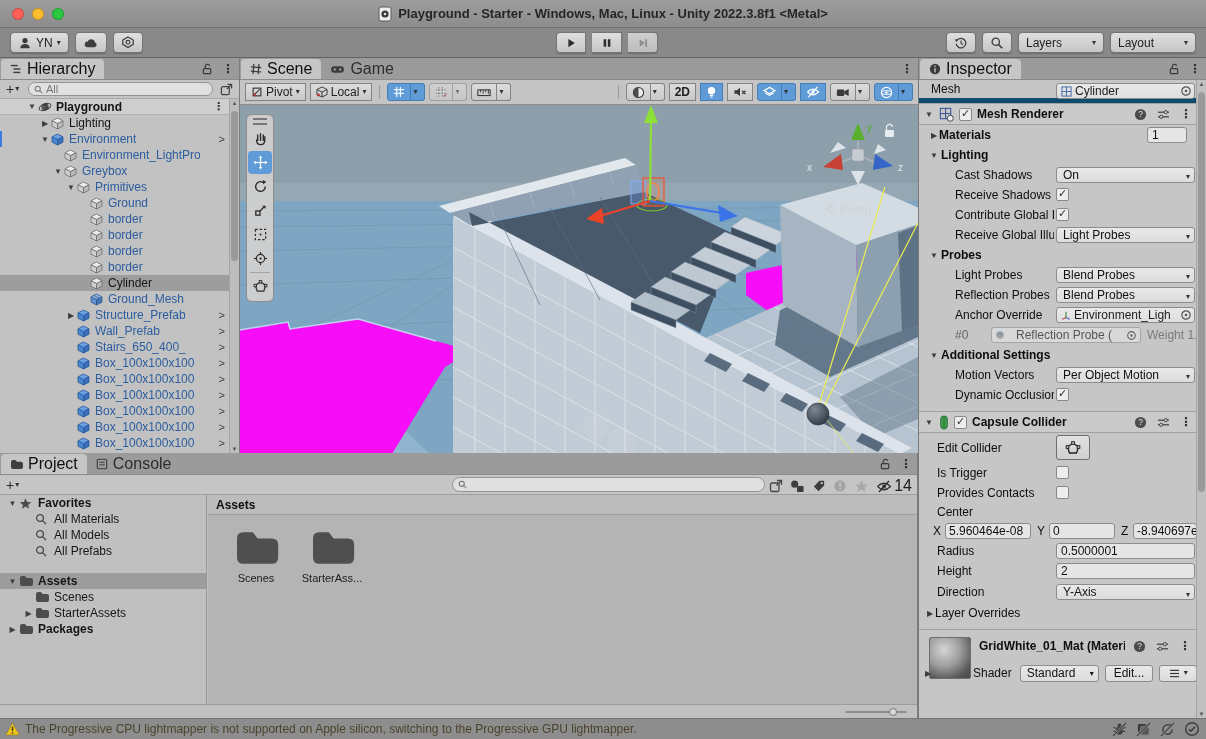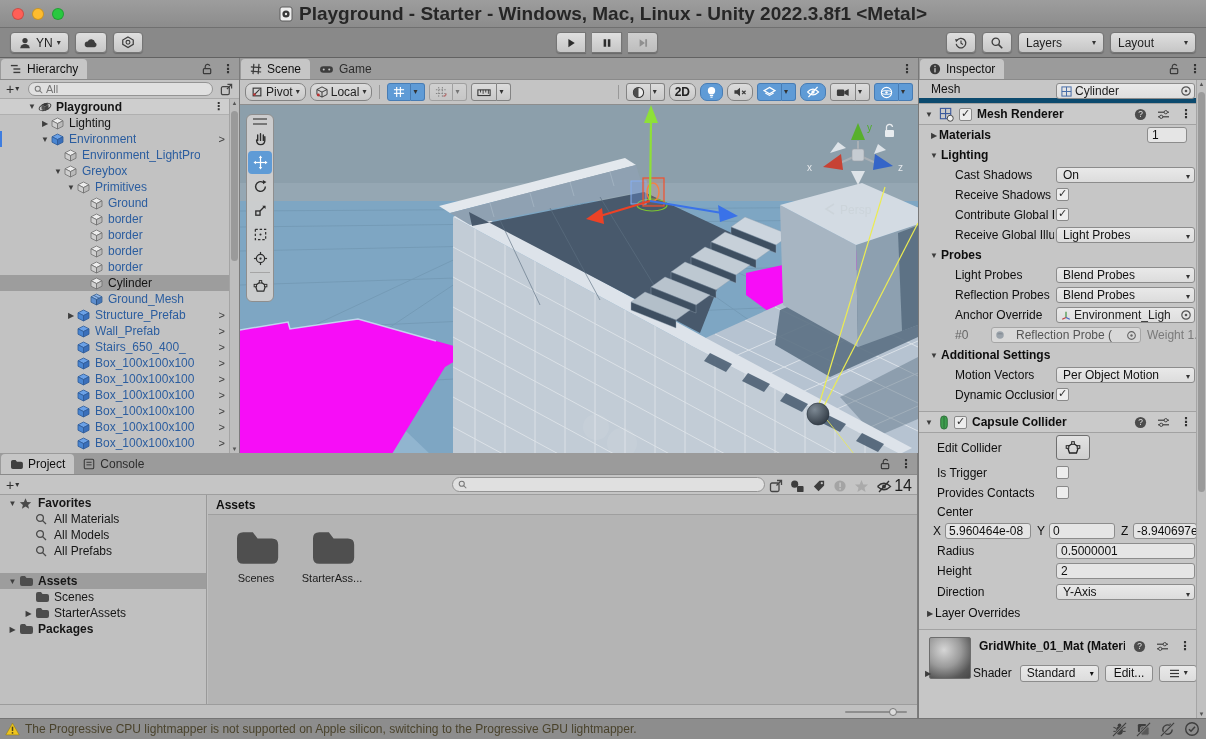--- a/index.html
+++ b/index.html
@@ -7,39 +7,39 @@
   font-family:"Liberation Sans","DejaVu Sans",sans-serif;}
 body{position:relative;}
 svg{display:block;}
 
 
 #titlebar{position:absolute;left:0;top:0;width:1206px;height:28px;
   background:linear-gradient(#9d9d9d,#8c8c8c);border-bottom:1px solid #707070;
   display:flex;align-items:center;justify-content:center;}
 .tlights{position:absolute;left:12px;top:8px;display:flex;gap:8px;}
 .tl{width:12px;height:12px;border-radius:50%;border:1px solid rgba(0,0,0,.2);}
-#title{display:flex;align-items:center;gap:6px;font-size:19px;font-weight:bold;color:#262626;text-align:right;}
+#title{display:flex;align-items:center;gap:6px;font-size:13px;font-weight:bold;color:#262626;text-align:right;}
 
 
 #maintoolbar{position:absolute;left:0;top:28px;width:1206px;height:30px;background:#898989;
   border-bottom:1px solid #626262;}
 .tbtn{display:inline-flex;align-items:center;justify-content:center;height:21px;
   background:linear-gradient(#dfdfdf,#c6c6c6);border:1px solid #757575;border-radius:4px;
   font-size:12px;color:#1e1e1e;gap:4px;padding:0 7px;box-shadow:0 1px 1px rgba(0,0,0,.22);}
 .tgroup{position:absolute;top:4px;display:flex;gap:6px;align-items:center;}
 .joined .tbtn{border-radius:0;border-left-width:0;width:30px;padding:0;}
 .joined .tbtn:first-child{border-radius:4px 0 0 4px;border-left-width:1px;}
 .joined .tbtn:last-child{border-radius:0 4px 4px 0;}
 .caret{font-size:8px;color:#333;line-height:1;}
 
 
 .panel{position:absolute;background:#c6c6c6;}
 .tabstrip{position:absolute;left:0;right:0;top:0;height:22px;background:#9b9b9b;
   border-bottom:1px solid #8a8a8a;display:flex;align-items:flex-end;padding-left:1px;}
-.tab{height:20px;padding:0 9px;display:flex;align-items:center;gap:5px;font-size:12px;color:#2d2d2d;}
+.tab{height:20px;padding:0 9px;display:flex;align-items:center;gap:5px;font-size:16px;color:#2d2d2d;}
 .tab.active{background:#c6c6c6;color:#0f0f0f;border-radius:4px 4px 0 0;}
 .paneltools{position:absolute;right:5px;top:4px;display:flex;gap:9px;align-items:center;color:#3a3a3a;}
 .kebab{font-size:12px;color:#333;letter-spacing:0;font-weight:bold;}
 
 
 #hierarchy{left:0;top:58px;width:240px;height:395px;border-right:1px solid #7c7c7c;background:#c2c2c2;}
 #hsearchrow{position:absolute;top:22px;left:0;right:0;height:19px;background:#c5c5c5;
   border-bottom:1px solid #a9a9a9;}
 .plusbtn{position:absolute;left:6px;top:1px;font-size:14px;color:#2e2e2e;display:flex;align-items:center;gap:1px;}
 .searchfield{position:absolute;left:28px;right:26px;top:2px;height:14px;background:#e0e0e0;
@@ -60,21 +60,21 @@
 .vscroll{position:absolute;right:0;top:41px;bottom:0;width:10px;background:#bdbdbd;border-left:1px solid #a4a4a4;}
 .vscroll .up,.vscroll .dn{position:absolute;left:0;right:0;text-align:center;font-size:6px;color:#555;}
 .vscroll .up{top:1px;}.vscroll .dn{bottom:1px;}
 .vthumb{position:absolute;left:1px;right:1px;background:#9a9a9a;border-radius:4px;}
 
 
 #scenepanel{left:240px;top:58px;width:678px;height:395px;background:#c4c4c4;}
 #scenetoolbar{position:absolute;top:22px;left:0;right:0;height:25px;background:#c4c4c4;
   border-bottom:1px solid #8d8d8d;display:flex;align-items:center;padding:0 5px;gap:4px;font-size:12px;}
 .stbtn{height:18px;border:1px solid #838383;background:linear-gradient(#dcdcdc,#c9c9c9);
-  border-radius:7px;display:inline-flex;align-items:center;gap:3px;padding:0 5px;color:#222;}
+  border-radius:0;display:inline-flex;align-items:center;gap:3px;padding:0 5px;color:#222;}
 .stbtn.on{background:#5f9bd6;border-color:#477cb4;color:#fff;}
 .stbtn.dis{opacity:.55;}
 .stpair{display:inline-flex;}
 .stpair .stbtn:first-child{border-radius:3px 0 0 3px;}
 .stpair .stbtn:last-child{border-radius:0 3px 3px 0;border-left-width:0;width:14px;padding:0 2px;}
 .ssep{width:1px;height:14px;background:#999;margin:0 3px;}
 #viewportwrap{position:absolute;top:47px;left:0;right:0;bottom:0;overflow:hidden;}
 #sceneTools{position:absolute;left:6px;top:56px;width:28px;background:rgba(206,206,206,.96);
   border:1px solid #8e8e8e;border-radius:6px;padding:1px 0 2px 0;z-index:5;}
 .stoolbtn{width:24px;height:23px;margin:1px auto;display:flex;align-items:center;justify-content:center;

